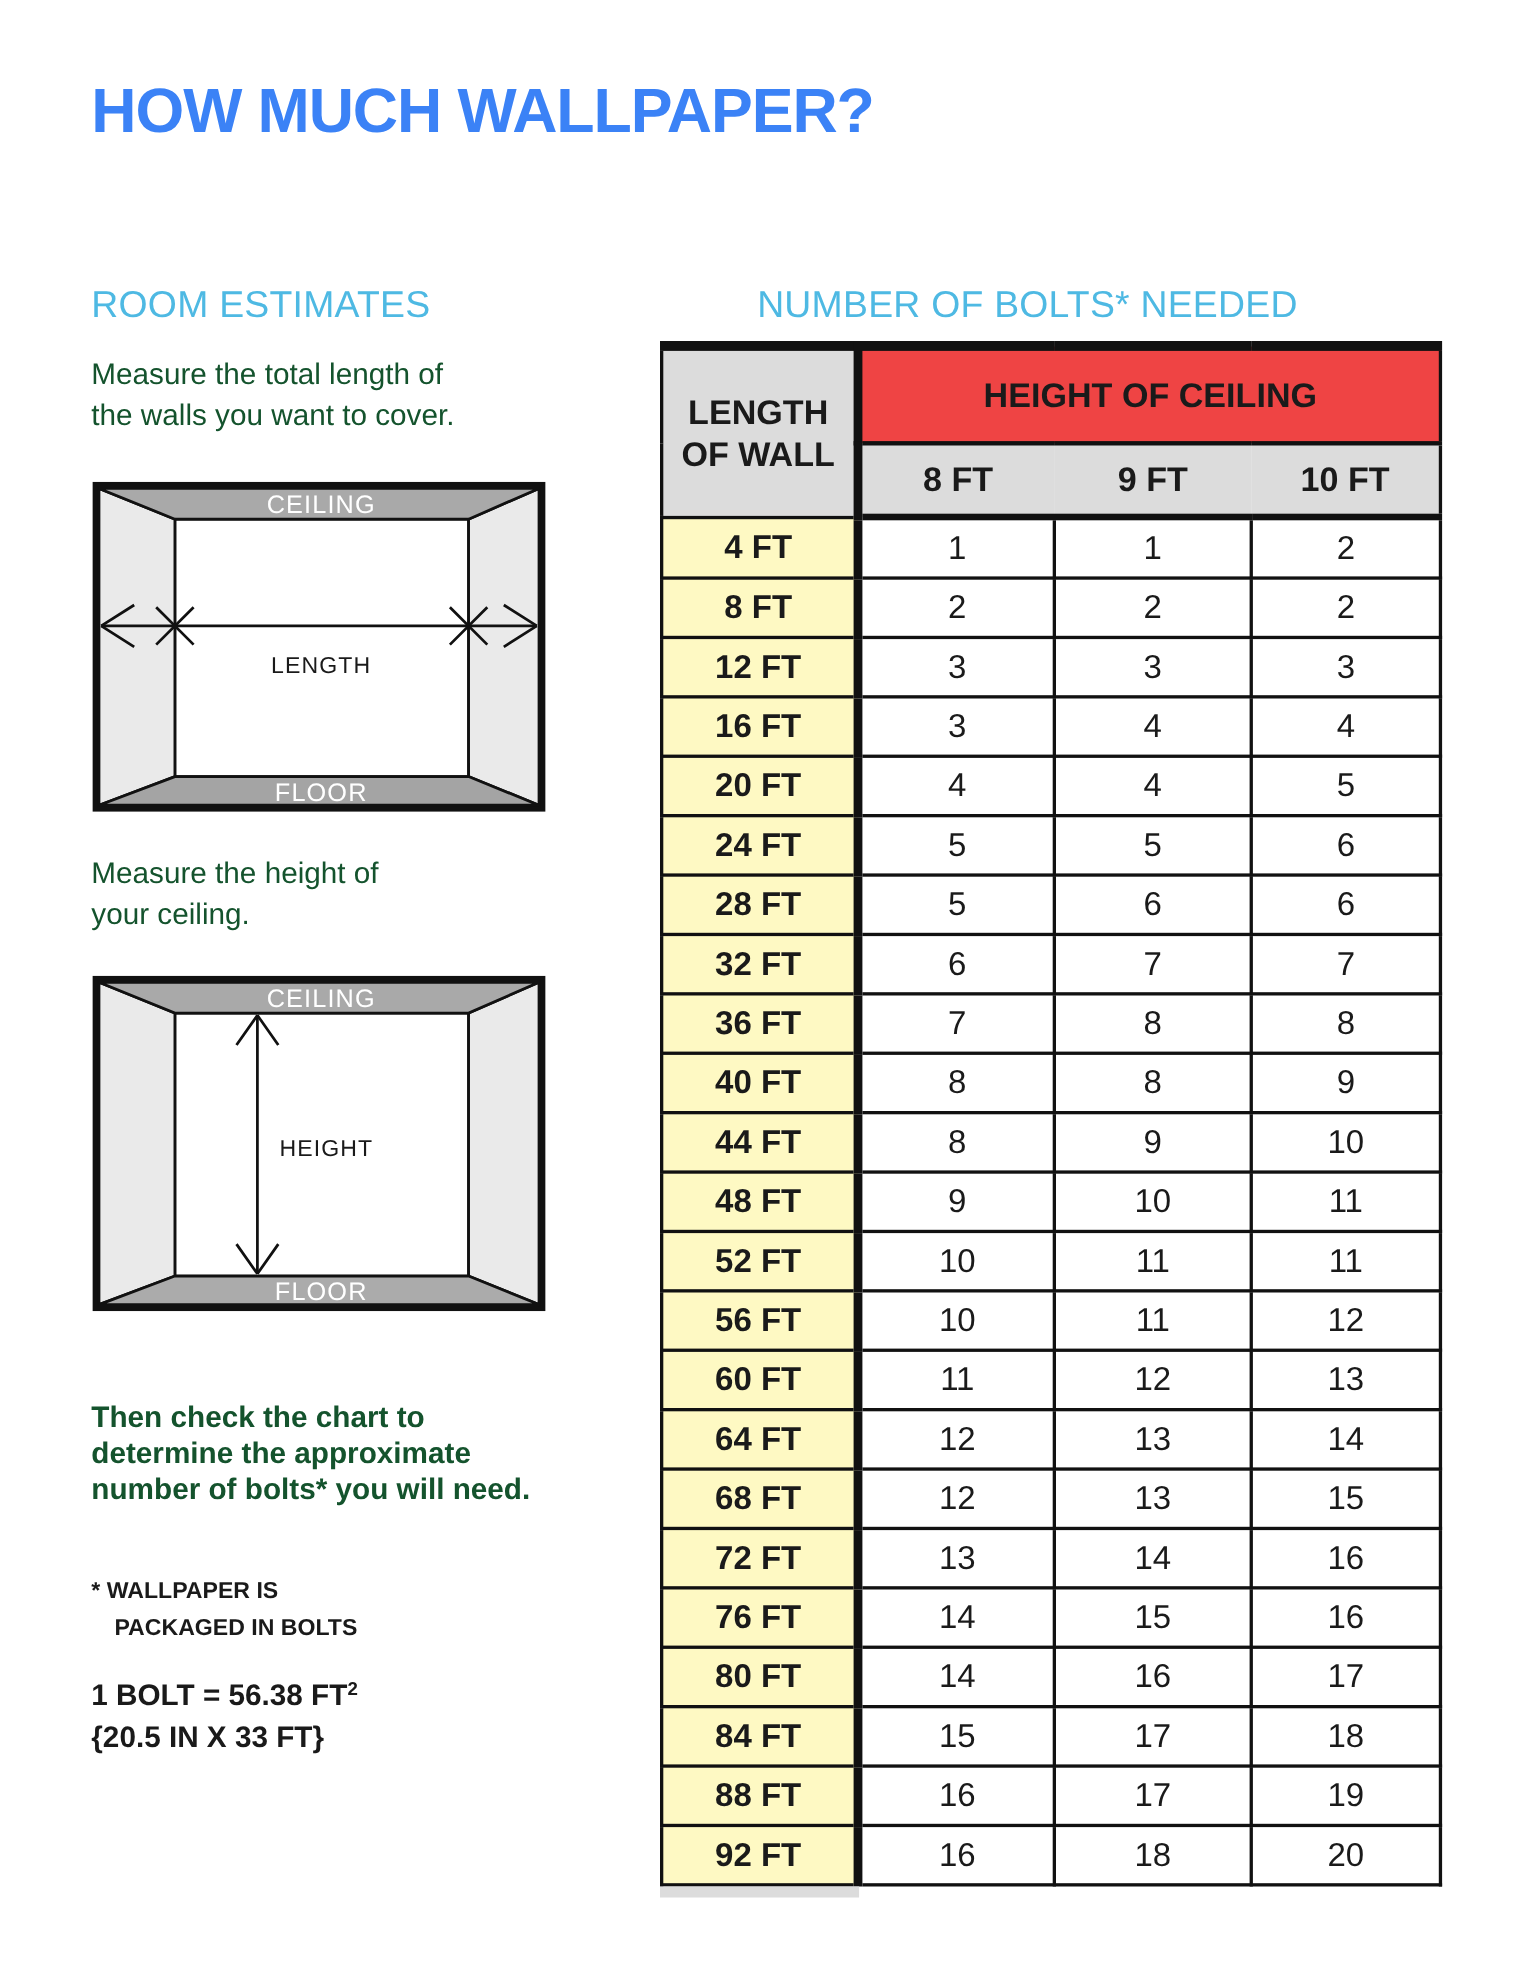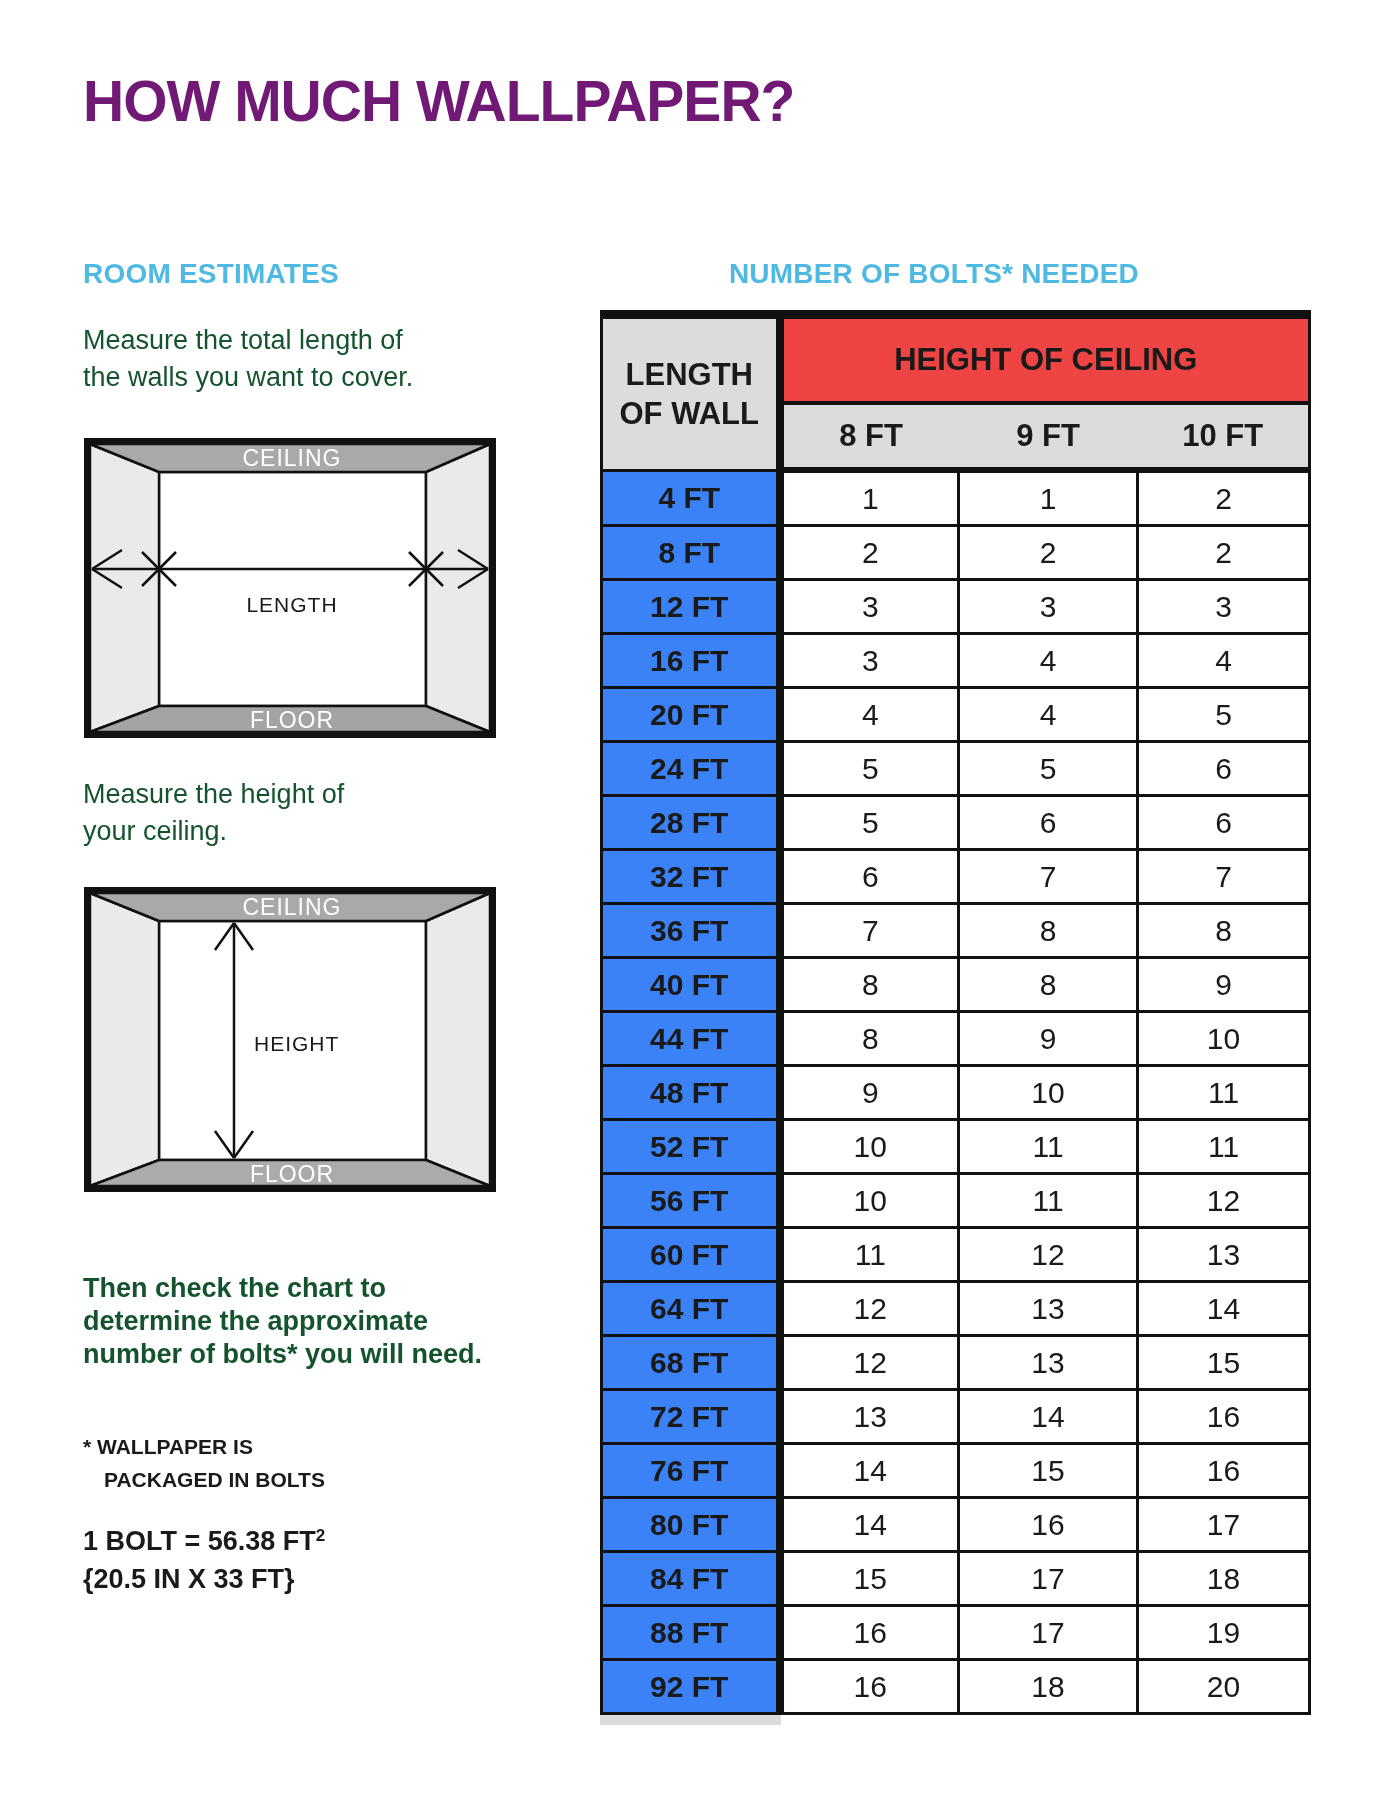--- a/index.html
+++ b/index.html
@@ -2,24 +2,24 @@
 <html><head>
 <meta charset="utf-8">
 <style>
   html,body{margin:0;padding:0;}
   body{
     width:1391px;height:1800px;position:relative;background:#ffffff;
     font-family:"Liberation Sans",sans-serif;color:#1a1a1a;overflow:hidden;
   }
   .abs{position:absolute;}
   .page-title{
-    left:83px;top:68px;font-size:57px;font-weight:bold;color:#701a75;letter-spacing:-1px;white-space:nowrap;
+    left:83px;top:68px;font-size:57px;font-weight:bold;color:#3b82f6;letter-spacing:-1px;white-space:nowrap;
   }
   .section-heading{
-    font-size:28px;font-weight:bold;color:#4EB9E3;letter-spacing:0.2px;white-space:nowrap;
+    font-size:34px;font-weight:normal;color:#4EB9E3;letter-spacing:0.2px;white-space:nowrap;
   }
   .room-heading{left:83px;top:258px;}
   .bolts-heading{left:580px;top:258px;width:708px;text-align:center;}
   .para{font-size:27px;line-height:37px;color:#14532d;}
   .p1{left:83px;top:322px;}
   .p2{left:83px;top:776px;}
   .p3{left:83px;top:1272px;line-height:33px;font-weight:bold;}
   .diagram1{left:84px;top:438px;}
   .diagram2{left:84px;top:887px;}
   .footnote{left:83px;top:1430px;font-size:21px;font-weight:bold;line-height:33px;}
@@ -38,21 +38,21 @@
   }
   .th-group{
     background:#ef4444;border-bottom:4px solid #111;
     font-size:31px;font-weight:bold;height:82px;
   }
   .th-sub{
     background:#DCDCDC;font-size:31px;font-weight:bold;height:62px;
     border-bottom:6px solid #111;
   }
   .bolt-table th.rowhdr{
-    background:#3b82f6;font-weight:bold;font-size:30px;height:51px;
+    background:#fef9c3;font-weight:bold;font-size:30px;height:51px;
     border:3px solid #111;border-right:8px solid #111;margin-top:44px;
   }
   .bolt-table td.val{
     background:#fff;font-size:30px;font-weight:normal;height:51px;
     border:3px solid #111;
   }
   .stub{width:181px;height:10px;background:#DCDCDC;}
   svg text{font-family:"Liberation Sans",sans-serif;}
 </style>
 </head>

